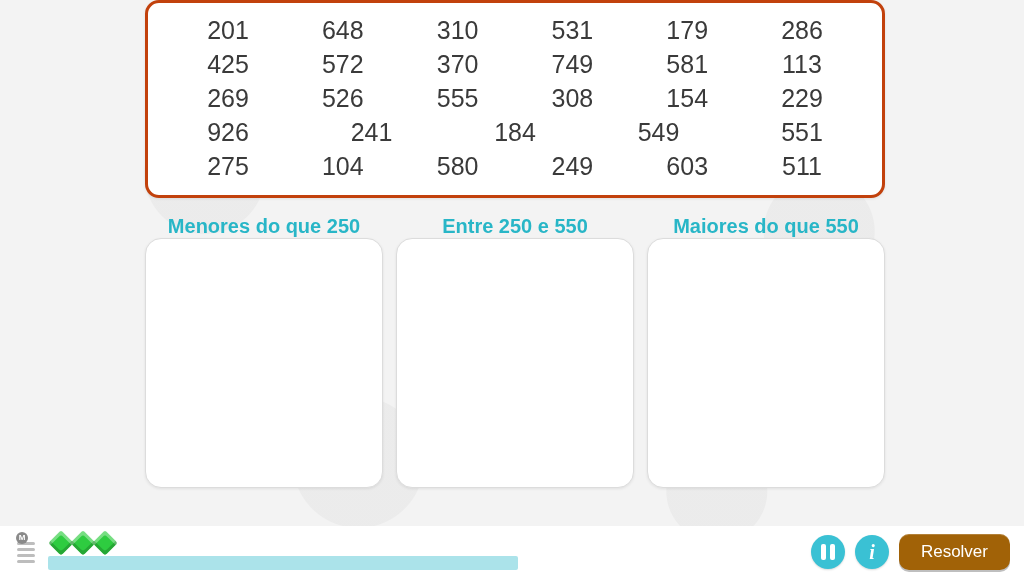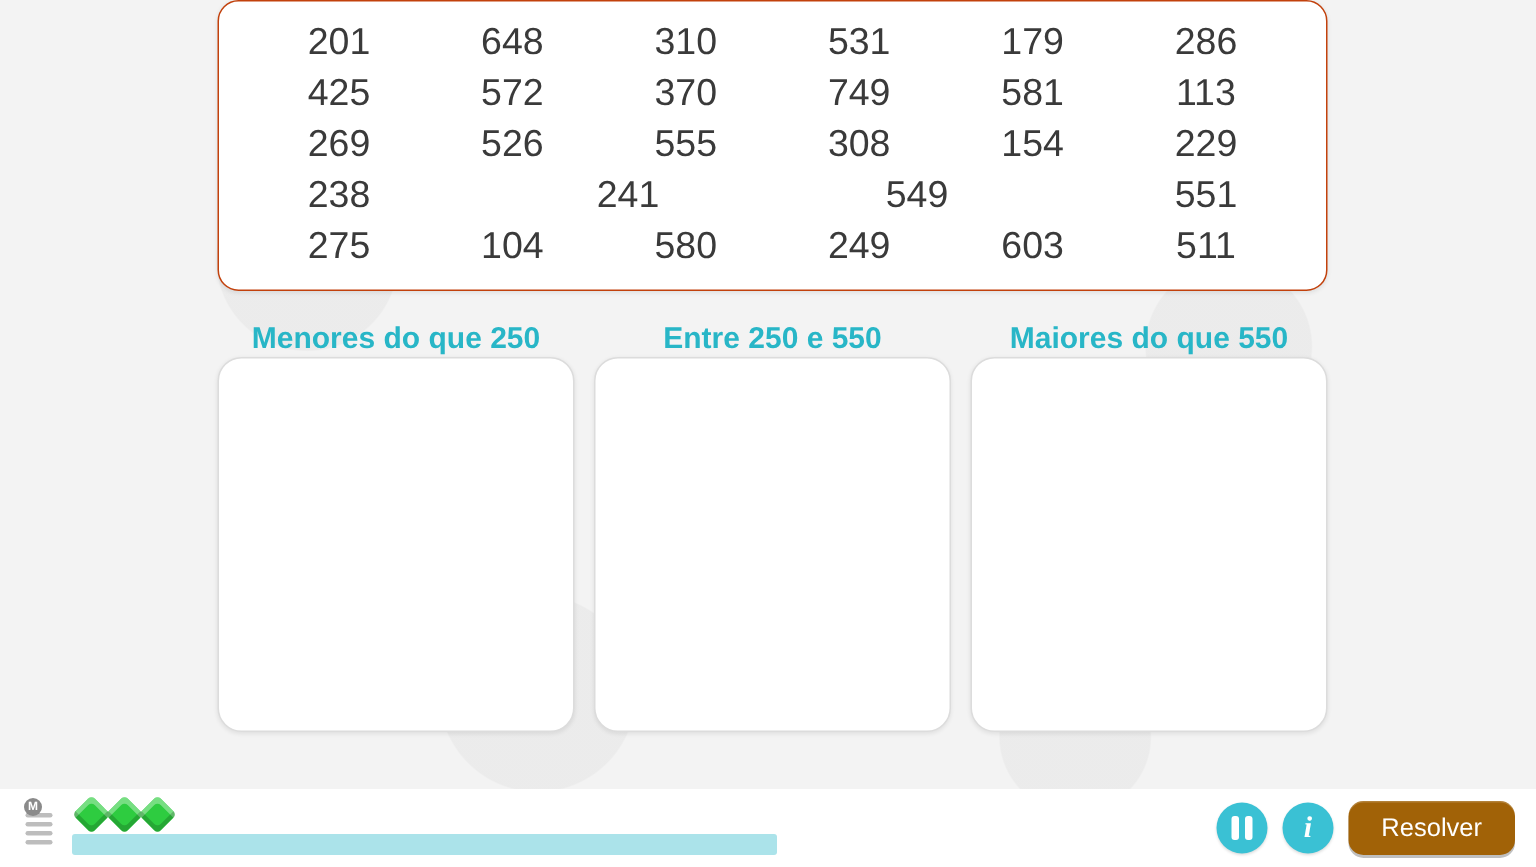--- a/index.html
+++ b/index.html
@@ -21,21 +21,21 @@
       #f3f3f3;
     z-index: 0;
   }
   .content { position: relative; z-index: 1; width: 100%; height: 100%; }
 
   .number-panel {
     position: absolute;
     left: 145px; top: 0px;
     width: 740px;
     background: #ffffff;
-    border: 1px solid #c2410c;
+    border: 3px solid #c2410c;
     border-radius: 14px;
     padding: 10px 30px 12px 30px;
     box-shadow: 0 1px 3px rgba(0,0,0,0.08);
   }
   .num-row { display: flex; justify-content: space-between; }
   .num-cell {
     width: 100px;
     text-align: center;
     font-size: 25px;
     color: #3a3a3a;
@@ -155,22 +155,23 @@
     </div>
     <div class="num-row">
       <div class="num-cell">269</div>
       <div class="num-cell">526</div>
       <div class="num-cell">555</div>
       <div class="num-cell">308</div>
       <div class="num-cell">154</div>
       <div class="num-cell">229</div>
     </div>
     <div class="num-row">
-      <div class="num-cell">238</div>
+      <div class="num-cell">926</div>
       <div class="num-cell">241</div>
+      <div class="num-cell">184</div>
       <div class="num-cell">549</div>
       <div class="num-cell">551</div>
     </div>
     <div class="num-row">
       <div class="num-cell">275</div>
       <div class="num-cell">104</div>
       <div class="num-cell">580</div>
       <div class="num-cell">249</div>
       <div class="num-cell">603</div>
       <div class="num-cell">511</div>

